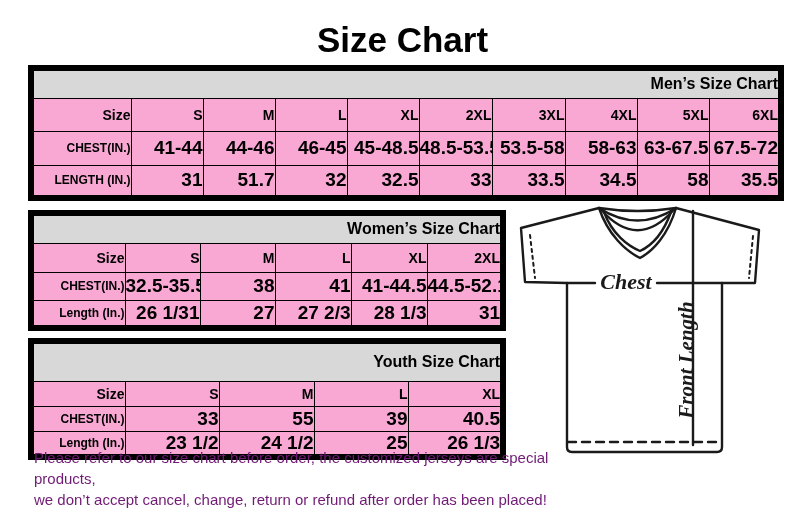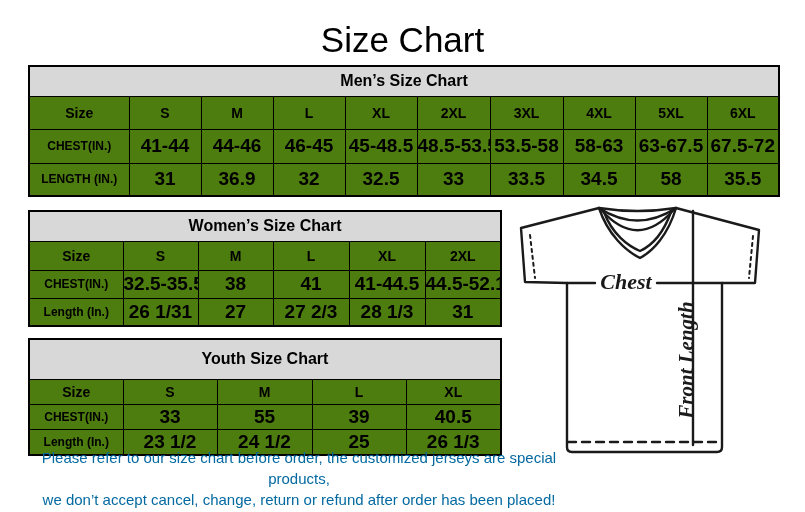--- a/index.html
+++ b/index.html
@@ -2,39 +2,39 @@
 <html><head>
 <meta charset="utf-8">
 <style>
   html,body{margin:0;padding:0;background:#ffffff;}
   #stage{
     position:relative;width:805px;height:512px;background:#ffffff;overflow:hidden;
     font-family:"Liberation Sans",sans-serif;color:#000;
   }
   .page-title{
     position:absolute;left:0;top:20px;width:805px;text-align:center;
-    font-size:35px;font-weight:400;letter-spacing:0px;
+    font-size:35px;font-weight:700;letter-spacing:0px;
   }
   table.st{
     position:absolute;border-collapse:collapse;table-layout:fixed;
-    background:#4d7c0f;text-align:center;font-weight:700;
-    border:2px solid #000000;
+    background:#f9a8d4;text-align:right;font-weight:700;
+    border:6px solid #000000;
   }
   table.st td{border:1.5px solid #000;padding:0;overflow:hidden;white-space:nowrap;vertical-align:middle;}
   table.st tr.thead td{background:#d8d8d8;font-size:16px;}
   table.st td.sz{font-size:14px;}
   table.st td.lab{font-size:12px;}
   table.st td.val{font-size:19px;}
   #mens{left:28px;top:65px;width:750px;}
   #womens{left:28px;top:210px;width:472px;}
   #youth{left:28px;top:338px;width:472px;}
   #tshirt{position:absolute;left:510px;top:196px;}
   .footer-note{
     position:absolute;left:34px;top:447px;width:530px;
-    font-size:15px;line-height:21px;color:#0369a1;font-weight:400;text-align:center;
+    font-size:15px;line-height:21px;color:#701a75;font-weight:400;
   }
   .shirt-label{
     font-family:"Liberation Serif","DejaVu Serif",serif;
     font-weight:700;font-style:italic;
   }
 </style>
 </head>
 <body>
 
 <div id="stage">
@@ -78,21 +78,21 @@
       <td class="val">45-48.5</td>
       <td class="val">48.5-53.5</td>
       <td class="val">53.5-58</td>
       <td class="val">58-63</td>
       <td class="val">63-67.5</td>
       <td class="val">67.5-72</td>
     </tr>
     <tr style="height:33px">
       <td class="lab">LENGTH (IN.)</td>
       <td class="val">31</td>
-      <td class="val">36.9</td>
+      <td class="val">51.7</td>
       <td class="val">32</td>
       <td class="val">32.5</td>
       <td class="val">33</td>
       <td class="val">33.5</td>
       <td class="val">34.5</td>
       <td class="val">58</td>
       <td class="val">35.5</td>
     </tr>
   </tbody>
     </table>

